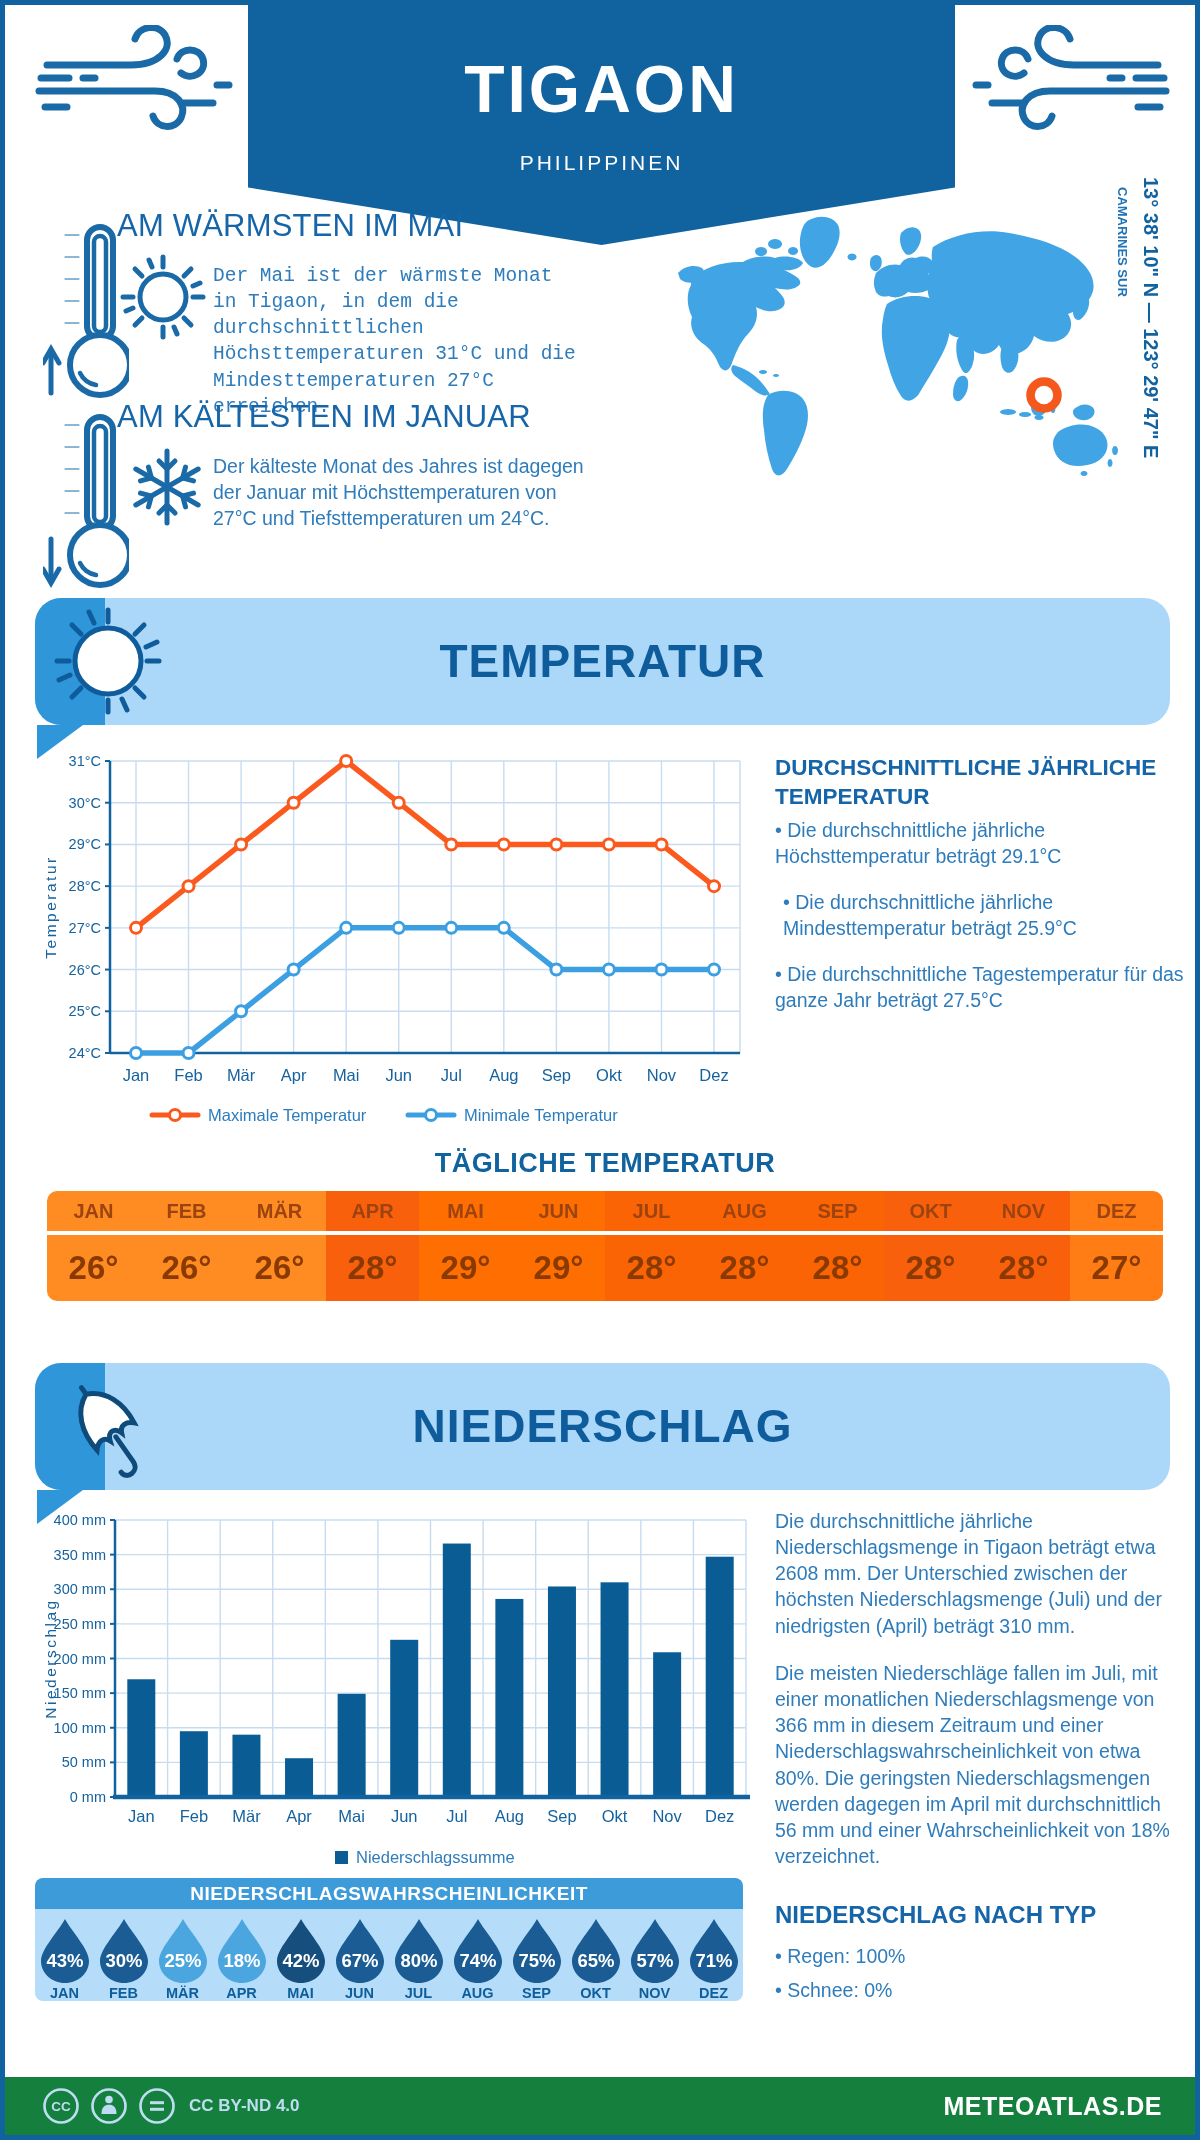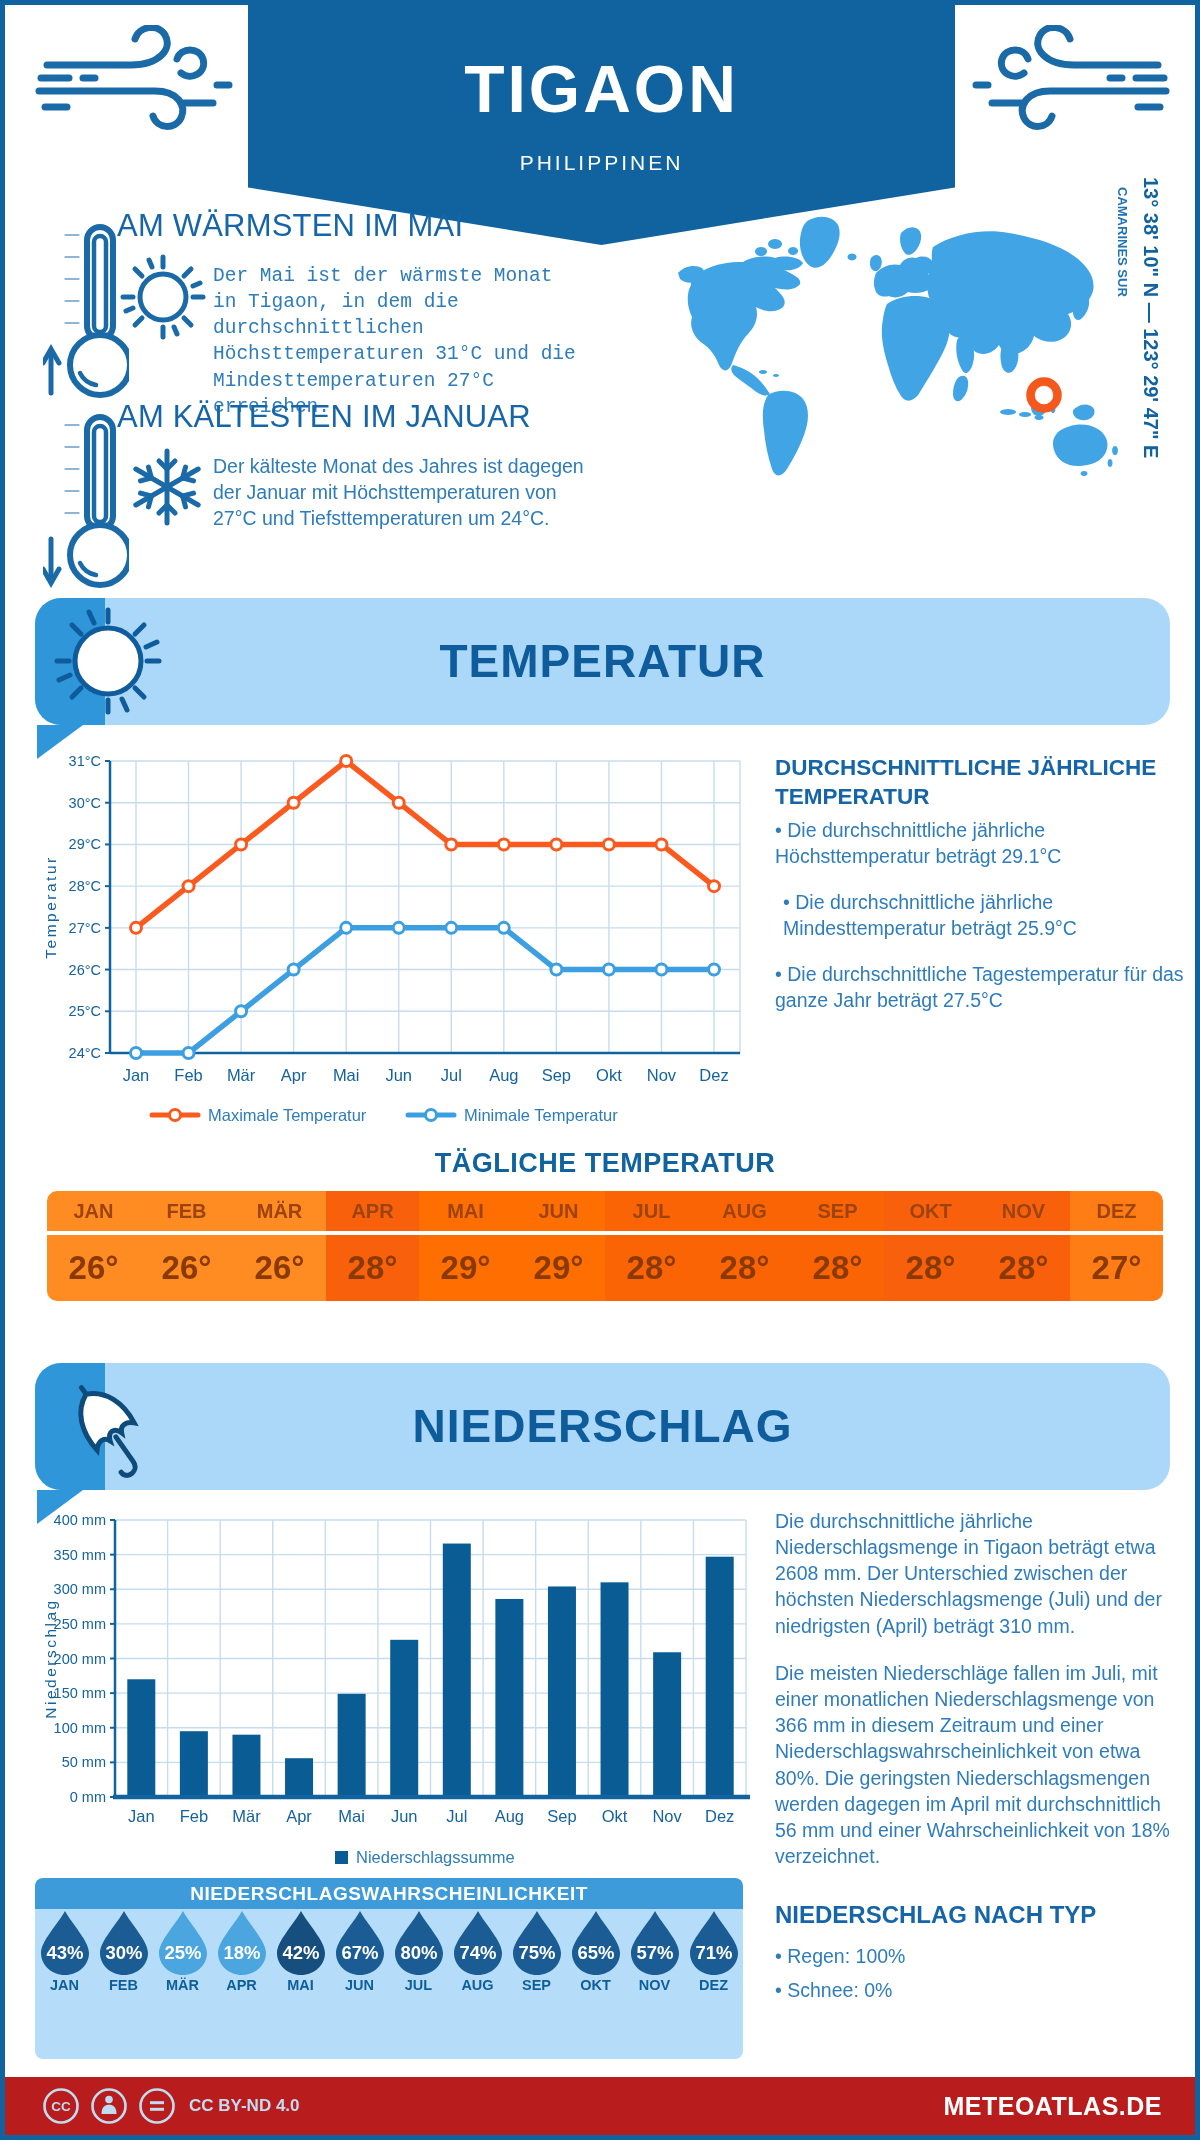--- a/index.html
+++ b/index.html
@@ -28,33 +28,33 @@
   
   .daily-title{left:0;top:1143px;width:1200px;text-align:center;font-size:27px;font-weight:800;color:#11639F;letter-spacing:.5px;}
   .daily-table{left:42px;top:1186px;width:1116px;height:110px;border-radius:10px;overflow:hidden;display:flex;}
   .daily-col{flex:1;display:flex;flex-direction:column;}
   .daily-col .m{height:40px;display:flex;align-items:center;justify-content:center;font-size:20px;font-weight:bold;color:#9C430F;border-bottom:4px solid #fff;}
   .daily-col .v{flex:1;display:flex;align-items:center;justify-content:center;font-size:33px;font-weight:bold;color:#8A3A00;}
 
   
   .prob-panel{left:30px;top:1873px;width:708px;height:149px;}
   .prob-head{height:31px;background:#3E9BD9;border-radius:8px 8px 0 0;color:#fff;font-size:19px;font-weight:bold;letter-spacing:.5px;display:flex;align-items:center;justify-content:center;}
-  .prob-body{height:150px;background:#B5DDF9;border-radius:0 0 8px 8px;display:flex;padding-top:0;box-sizing:border-box;}
+  .prob-body{height:92px;background:#B5DDF9;border-radius:0 0 8px 8px;display:flex;padding-top:8px;box-sizing:border-box;}
   .drop-col{flex:1;display:flex;flex-direction:column;align-items:center;}
   .drop-col .mon{margin-top:2px;font-size:14.5px;font-weight:bold;color:#0F5E9C;}
 
   
   .stats-title{font-size:22.5px;font-weight:800;color:#1565A8;line-height:1.3;}
   .type-title{font-size:24px;font-weight:800;color:#1565A8;}
 
   
   .vtext{writing-mode:vertical-rl;font-weight:bold;color:#11639F;}
 
   
-  .footer{left:0;right:0;bottom:0;height:58px;background:#b91c1c;display:flex;align-items:center;}
+  .footer{left:0;right:0;bottom:0;height:58px;background:#15803d;display:flex;align-items:center;}
   .cc-text{color:#BFDDF2;font-size:17px;font-weight:bold;margin-left:12px;}
   .brand{margin-left:auto;margin-right:33px;color:#fff;font-size:25px;font-weight:800;letter-spacing:.5px;}
 
   svg text{font-family:"Liberation Sans",sans-serif;}
 </style>
 </head>
 <body>
 
 <div class="page">
 

